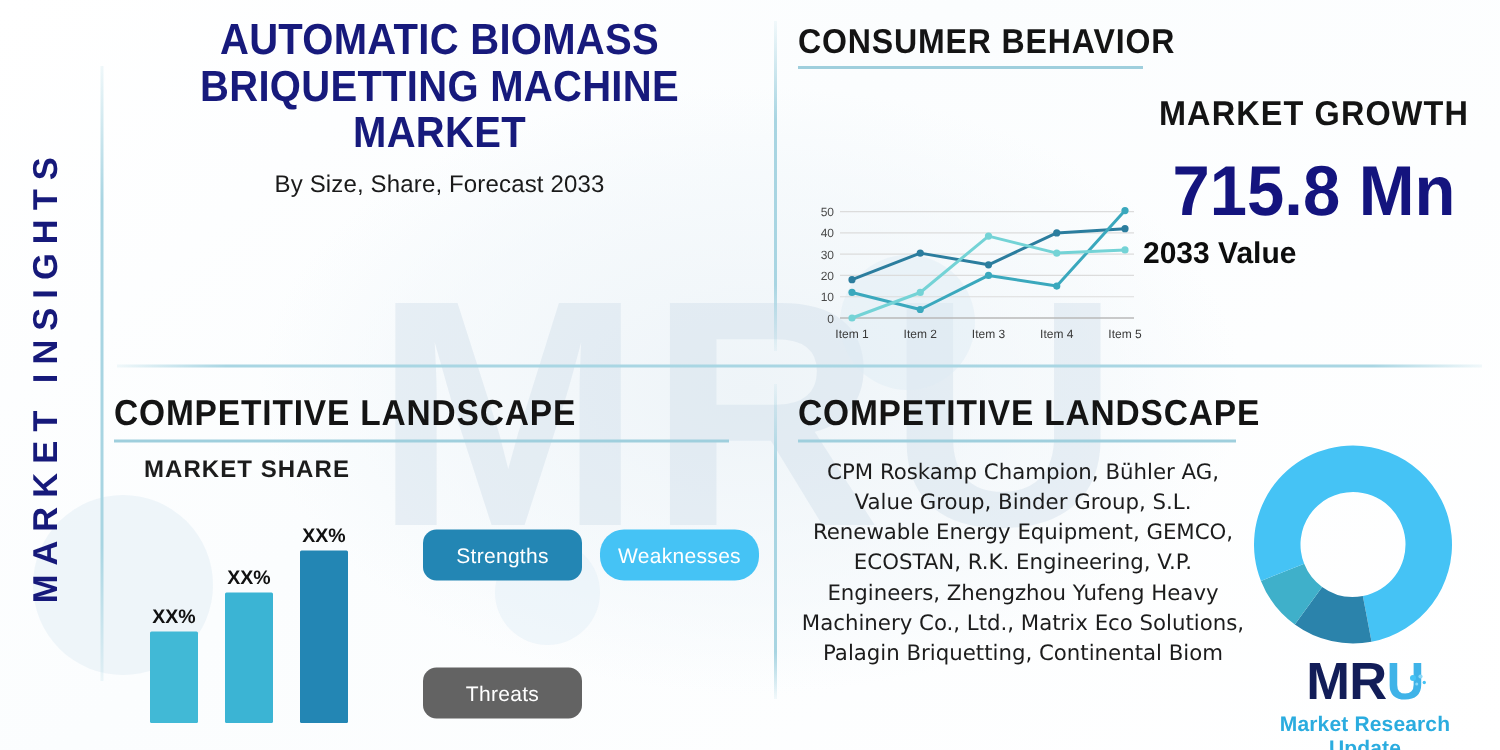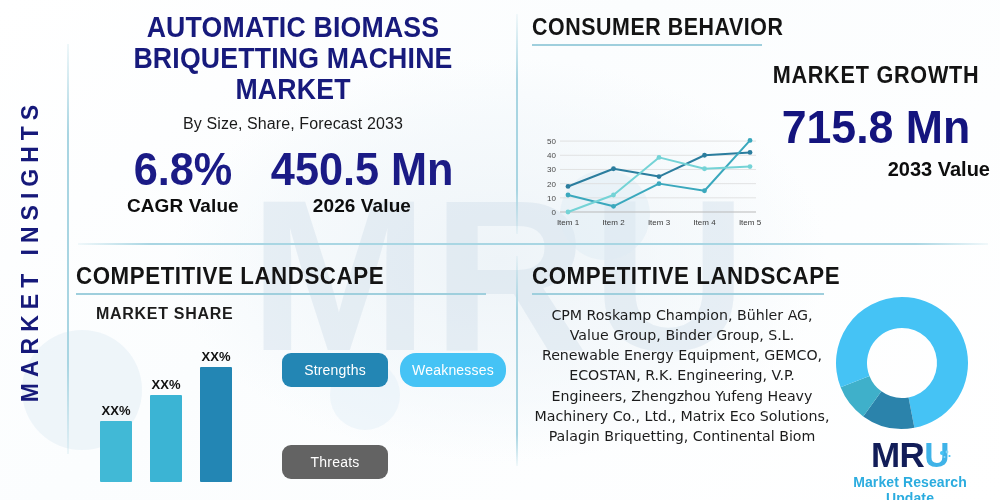--- a/index.html
+++ b/index.html
@@ -201,21 +201,21 @@
     font-size: 47px;
     font-weight: 700;
     color: #14147e;
     line-height: 1.08;
     transform: scaleX(0.95);
   }
   .growth-label {
     position: absolute;
     left: 230px; top: 112px;
     width: 228px;
-    text-align: right;
+    text-align: left;
     font-size: 20px;
     font-weight: 700;
     color: #0d0d0d;
   }
 
   
   .linechart-wrap {
     position: absolute;
     left: 6px; top: 82px;
     width: 224px; height: 102px;
@@ -360,30 +360,20 @@
   </div>
 
   <div class="divider-v-left"></div>
   <div class="divider-v-mid"></div>
   <div class="divider-v-mid2"></div>
   <div class="divider-h"></div>
 
   <div class="quad q-tl">
     <div class="main-title">AUTOMATIC BIOMASS BRIQUETTING MACHINE MARKET</div>
     <div class="subtitle">By Size, Share, Forecast 2033</div>
-    <div class="stat-row">
-      <div class="stat-block">
-        <div class="stat-value">6.8%</div>
-        <div class="stat-label">CAGR Value</div>
-      </div>
-      <div class="stat-block">
-        <div class="stat-value">450.5 Mn</div>
-        <div class="stat-label">2026 Value</div>
-      </div>
-    </div>
   </div>
 
   <div class="quad q-tr">
     <div class="sec-head">CONSUMER BEHAVIOR</div>
     <div class="sec-underline"></div>
 
     <div class="tr-body">
       <div class="growth-head">MARKET GROWTH</div>
       <div class="growth-value">715.8 Mn</div>
       <div class="growth-label">2033 Value</div>

